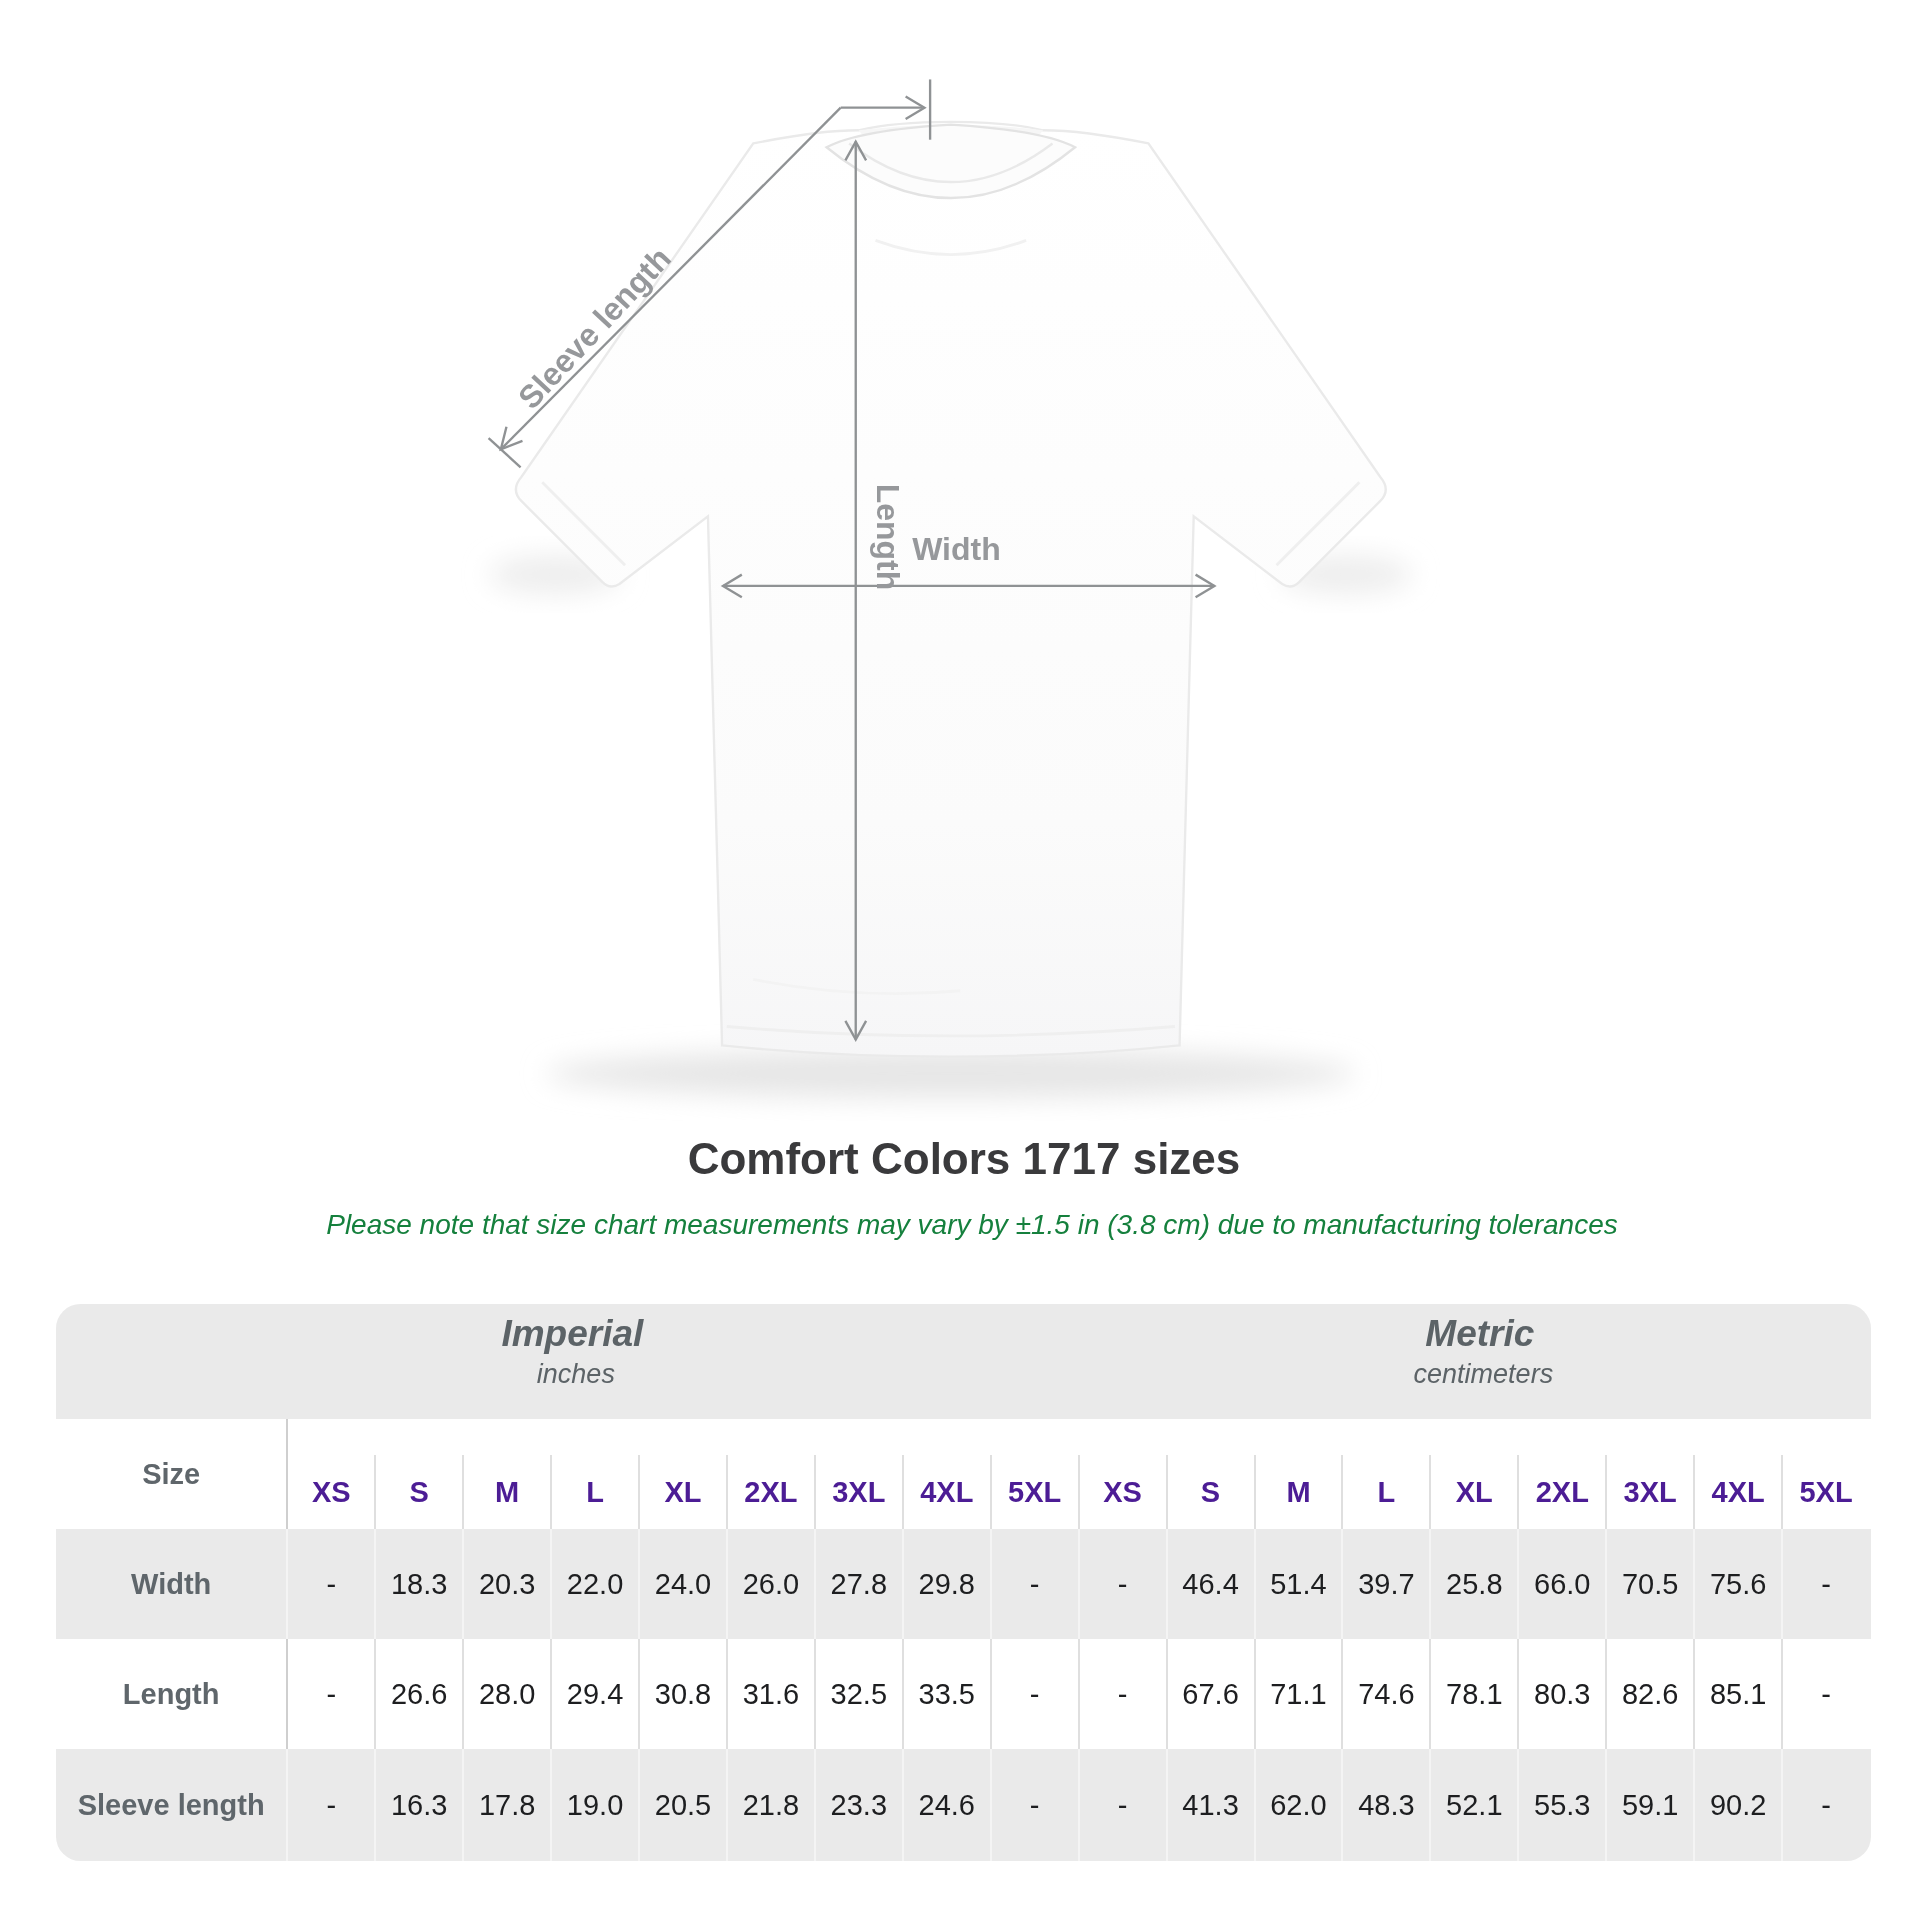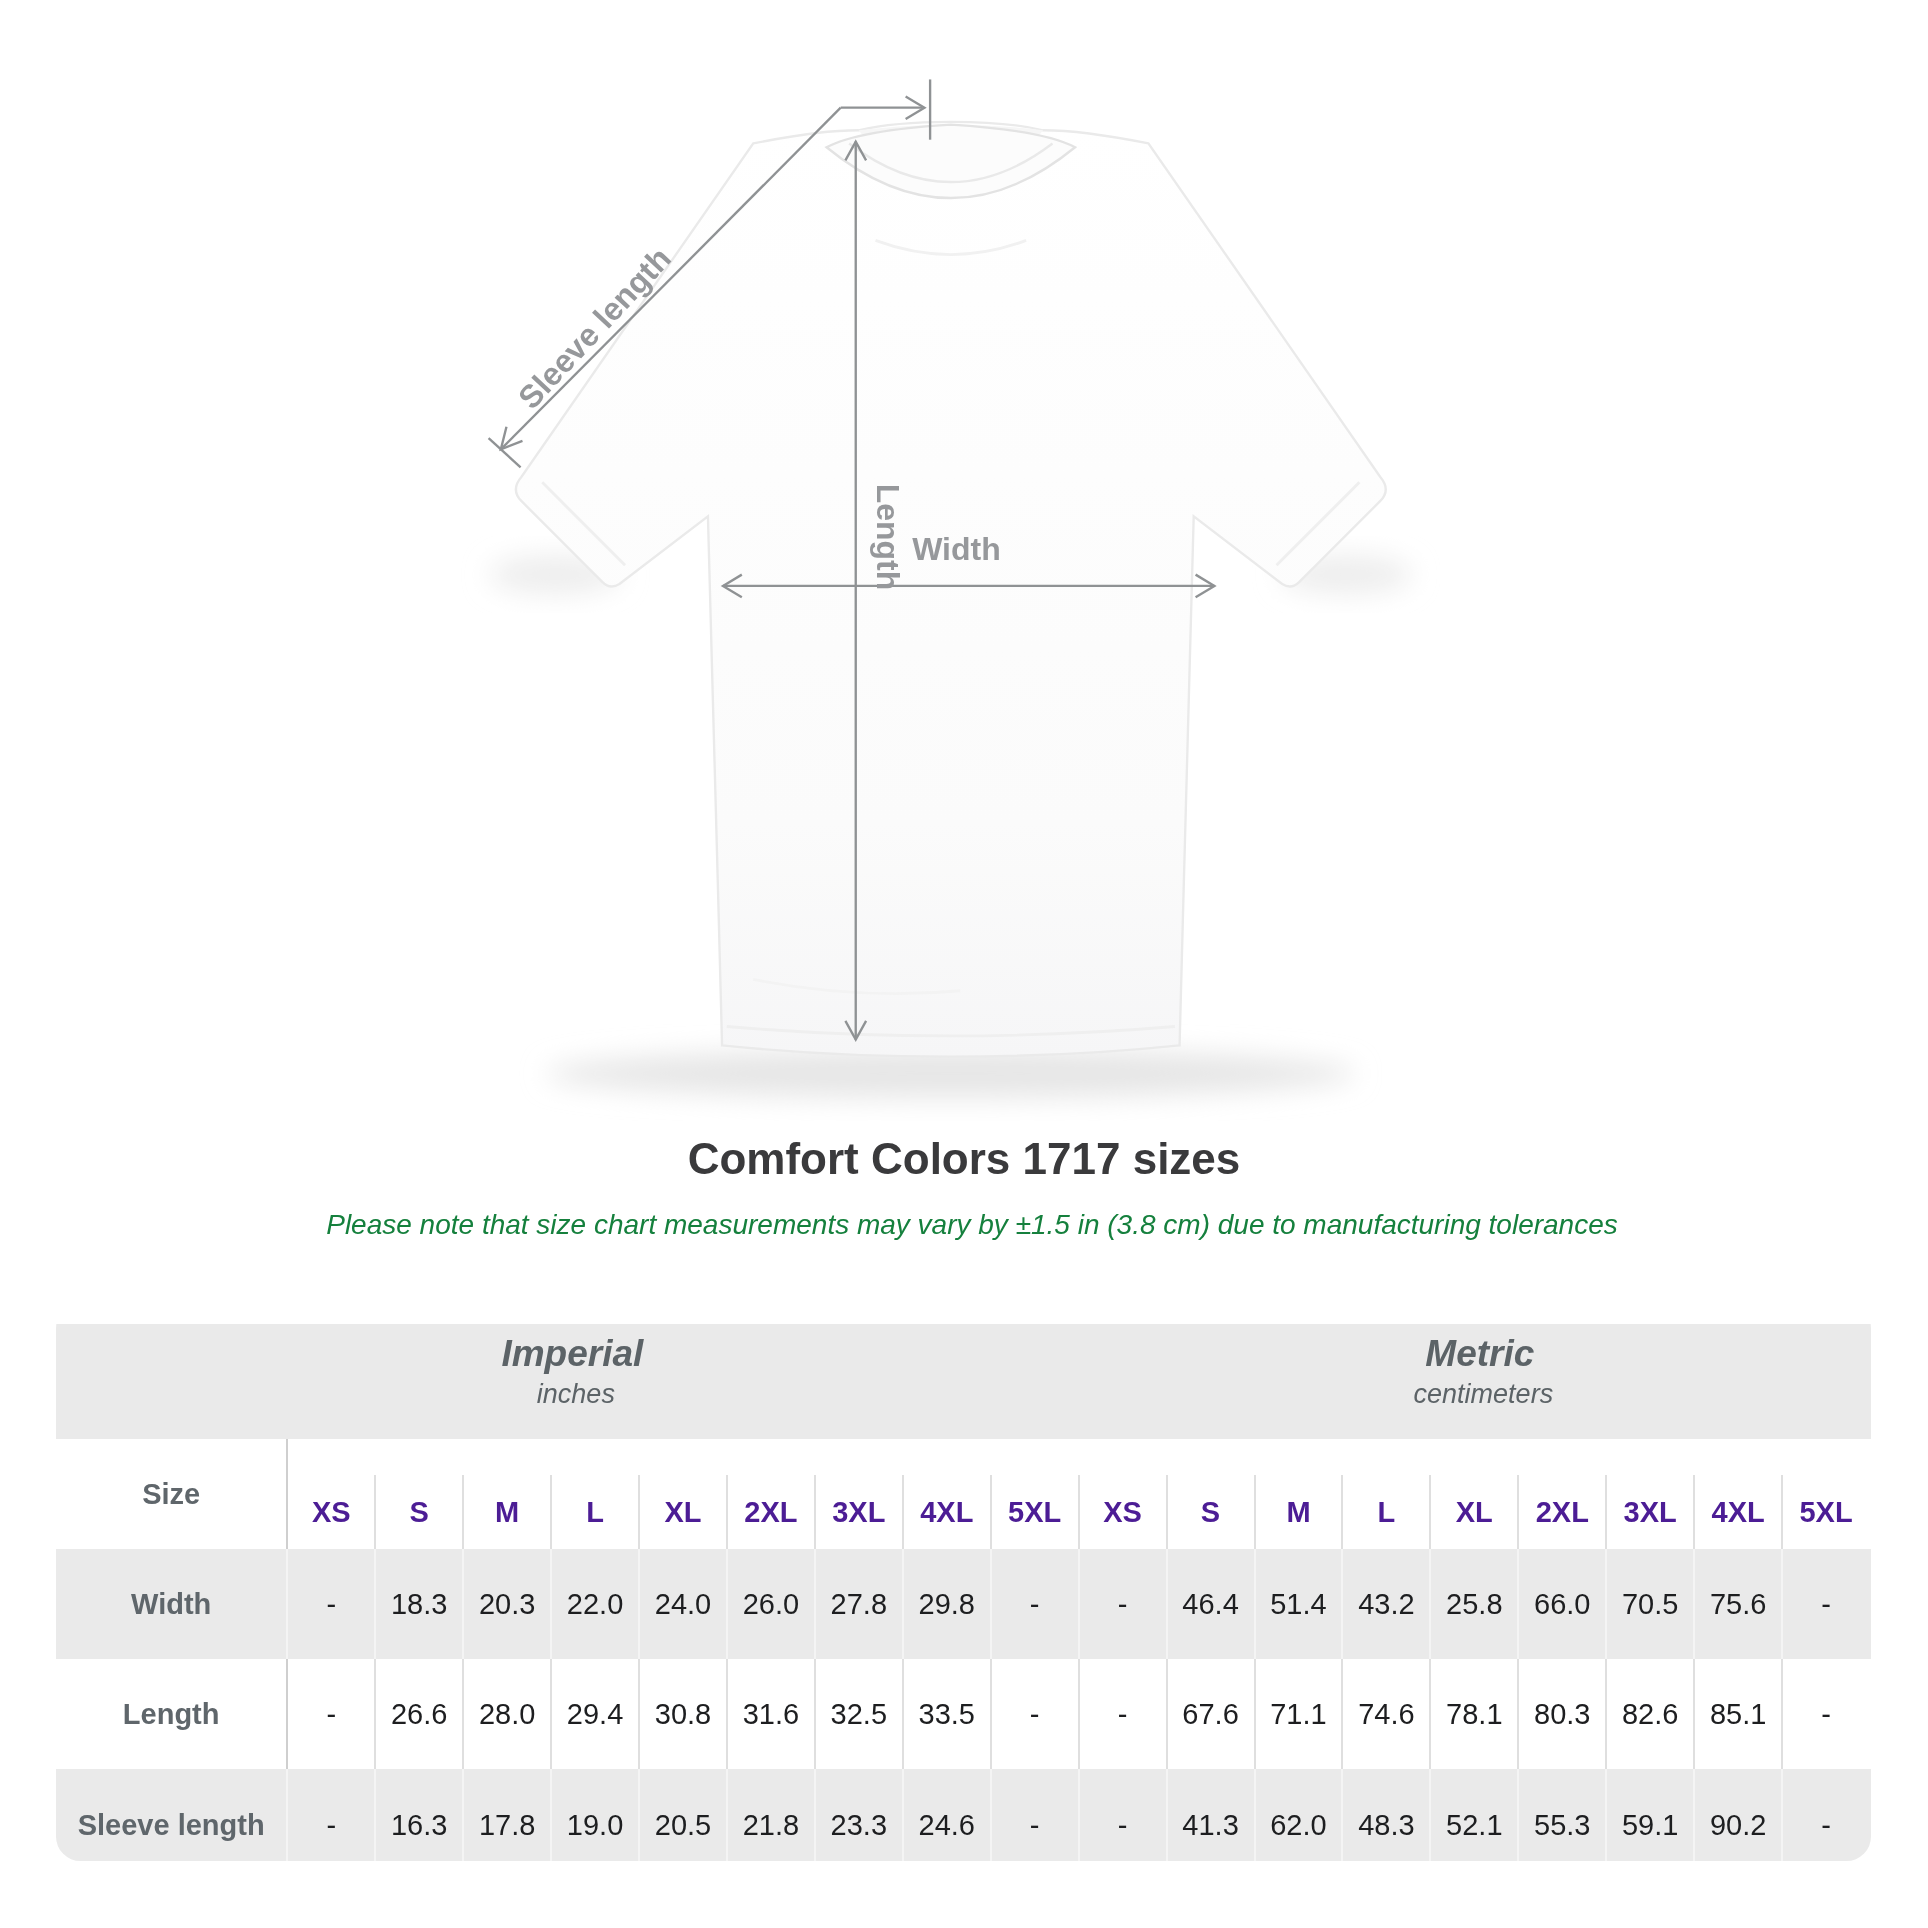--- a/index.html
+++ b/index.html
@@ -19,21 +19,21 @@
   .page-subtitle{
     position:absolute;top:1205px;left:8px;width:100%;text-align:center;
     font-size:28px;font-style:italic;color:#15803d;line-height:40px;
   }
   
   .size-table{
     position:absolute;left:56px;top:1304px;width:1815px;height:557px;
     border-radius:24.5px;overflow:hidden;background:#ffffff;
   }
   .band{
-    height:115px;background:#eaeaea;display:grid;grid-template-columns:56.9% 43.1%;margin-top:20px;
+    height:115px;background:#eaeaea;display:grid;grid-template-columns:56.9% 43.1%;
   }
   .bcell{text-align:center;padding-top:7.5px;}
   .gname{font-size:37px;font-weight:bold;font-style:italic;color:#5c6367;line-height:43px;}
   .gunit{font-size:27px;font-style:italic;color:#5c6367;line-height:38px;padding-left:7px;}
   .trow{display:grid;grid-template-columns:12.8% repeat(18,1fr);}
   .trow.head{height:110px;background:#ffffff;}
   .trow.r-white{background:#ffffff;}
   .trow.r-gray{background:#eaeaea;}
   .trow.data{height:110px;}
   .trow.data:last-child{height:112px;}
@@ -167,21 +167,21 @@
         <div class="cell vcell">20.3</div>
         <div class="cell vcell">22.0</div>
         <div class="cell vcell">24.0</div>
         <div class="cell vcell">26.0</div>
         <div class="cell vcell">27.8</div>
         <div class="cell vcell">29.8</div>
         <div class="cell vcell">-</div>
         <div class="cell vcell">-</div>
         <div class="cell vcell">46.4</div>
         <div class="cell vcell">51.4</div>
-        <div class="cell vcell">43.2</div>
+        <div class="cell vcell">39.7</div>
         <div class="cell vcell">25.8</div>
         <div class="cell vcell">66.0</div>
         <div class="cell vcell">70.5</div>
         <div class="cell vcell">75.6</div>
         <div class="cell vcell">-</div>
       </div>
       <div class="trow data r-white">
         <div class="cell label-cell">Length</div>
         <div class="cell vcell">-</div>
         <div class="cell vcell">26.6</div>

